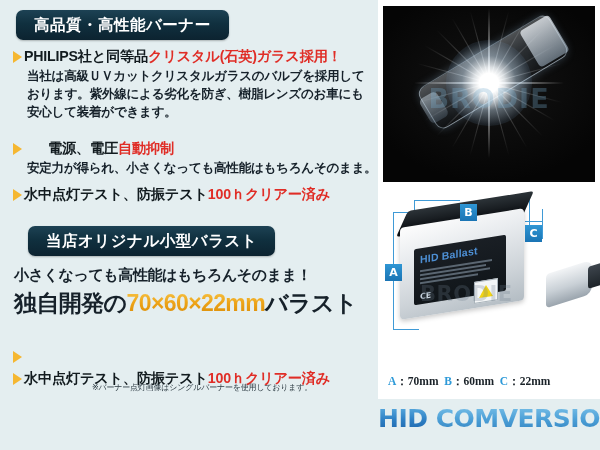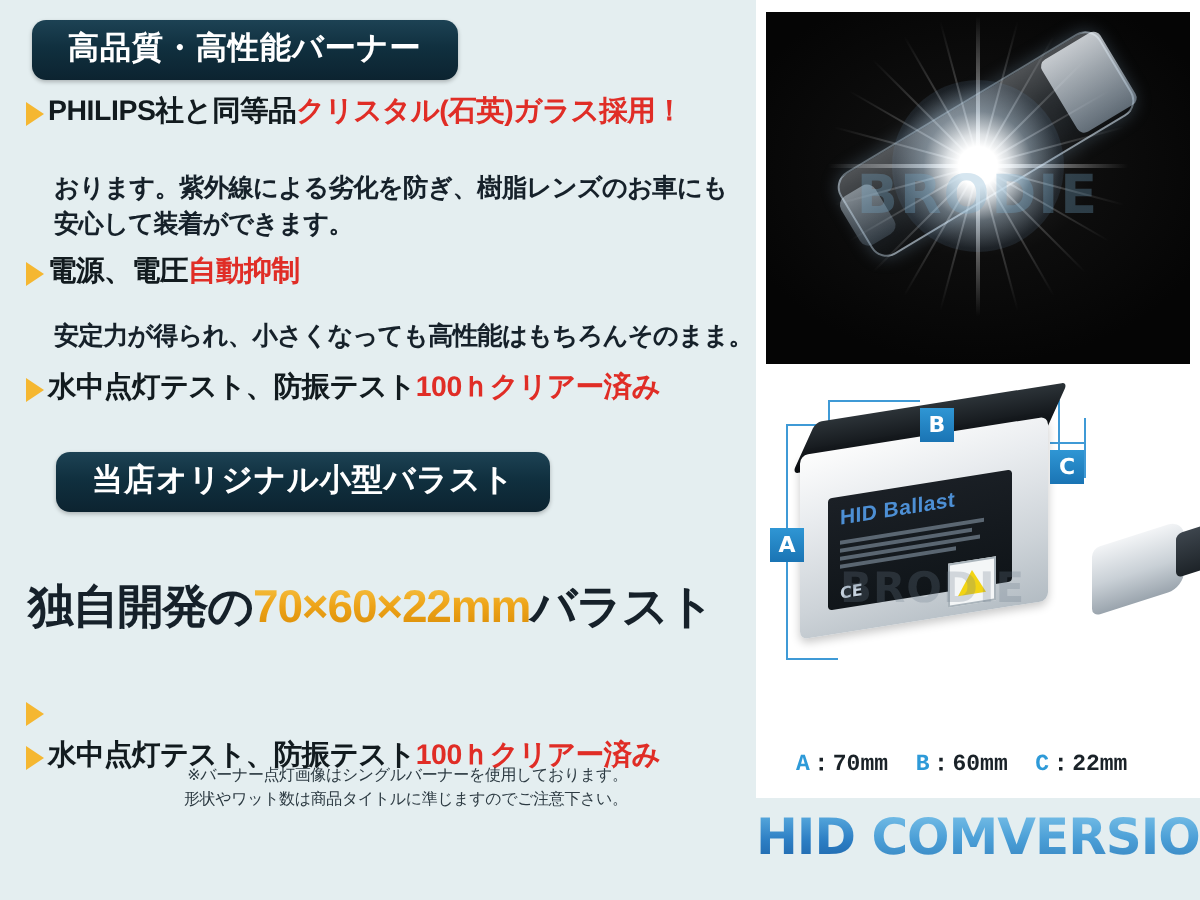--- a/index.html
+++ b/index.html
@@ -309,26 +309,26 @@
   #badge-c { left: 147px; top: 37px; }
   .guide {
     position: absolute;
     background: #3f9ad6;
   }
   .guide.v { width: 1px; }
   .guide.h { height: 1px; }
 
   #dim-legend {
     position: absolute;
-    left: 20px; top: 374px;
+    left: 10px; top: 374px;
     font-size: 11.5px;
     font-weight: bold;
     color: #1a2228;
     white-space: nowrap;
-    font-family: Liberation Mono, monospace;
+    font-family: Liberation Serif, serif;
   }
   #dim-legend .dl { color: #2e9ad8; }
 
   #brand-logo {
     position: absolute;
     left: 0; right: 0;
     top: 404px;
     text-align: center;
     font-size: 25px;
     font-weight: bold;
@@ -359,53 +359,54 @@
   <div id="left-col">
 
     <div id="pill-burner-wrap" class="pill-wrap">
       <span class="section-pill">高品質・高性能バーナー</span>
     </div>
 
     <div class="bullet-row" style="top:48px;">
       <span class="tri"></span>
       <span class="bhead"><span>PHILIPS社と同等品</span><span class="red">クリスタル(石英)ガラス採用！</span></span>
     </div>
+    <div class="body-text" style="top:68px;">当社は高級ＵＶカットクリスタルガラスのバルブを採用して</div>
     <div class="body-text" style="top:104px;">安心して装着ができます。</div>
     <div class="body-text" style="top:86px;">おります。紫外線による劣化を防ぎ、樹脂レンズのお車にも</div>
 
-    <div class="bullet-row" style="top:128px;">
+    <div class="bullet-row" style="top:140px;gap:24px;">
       <span class="tri"></span>
       <span class="bhead"><span>電源、電圧</span><span class="red">自動抑制</span></span>
     </div>
     <div class="body-text" style="top:160px;">安定力が得られ、小さくなっても高性能はもちろんそのまま。</div>
 
     <div class="bullet-row" style="top:186px;">
       <span class="tri"></span>
       <span class="bhead"><span>水中点灯テスト、防振テスト</span><span class="red">100ｈクリアー済み</span></span>
     </div>
 
     <div id="pill-ballast-wrap" class="pill-wrap">
       <span class="section-pill">当店オリジナル小型バラスト</span>
     </div>
 
+    <div id="ballast-sub1">小さくなっても高性能はもちろんそのまま！</div>
     <div id="ballast-sub2"><span>独自開発の</span><span class="gold">70×60×22mm</span><span>バラスト</span></div>
 
 
     <div class="bullet-row" style="top:348px;">
       <span class="tri"></span>
     </div>
 
     <div class="bullet-row" style="top:370px;">
       <span class="tri"></span>
       <span class="bhead"><span>水中点灯テスト、防振テスト</span><span class="red">100ｈクリアー済み</span><span></span></span>
     </div>
 
     <div id="disclaimer">
       <div>※バーナー点灯画像はシングルバーナーを使用しております。</div>
-      <div>形状やワット数は商品タイトルに準じますのでご注意下さい。</div>
     </div>
   </div>
 
   <div id="right-col">
 
     <div id="bulb-photo">
       <div class="ray" style="transform:rotate(0deg);"></div>
       <div class="ray" style="transform:rotate(90deg);"></div>
       <div class="ray thin" style="transform:rotate(30deg);"></div>
       <div class="ray thin" style="transform:rotate(-30deg);"></div>

